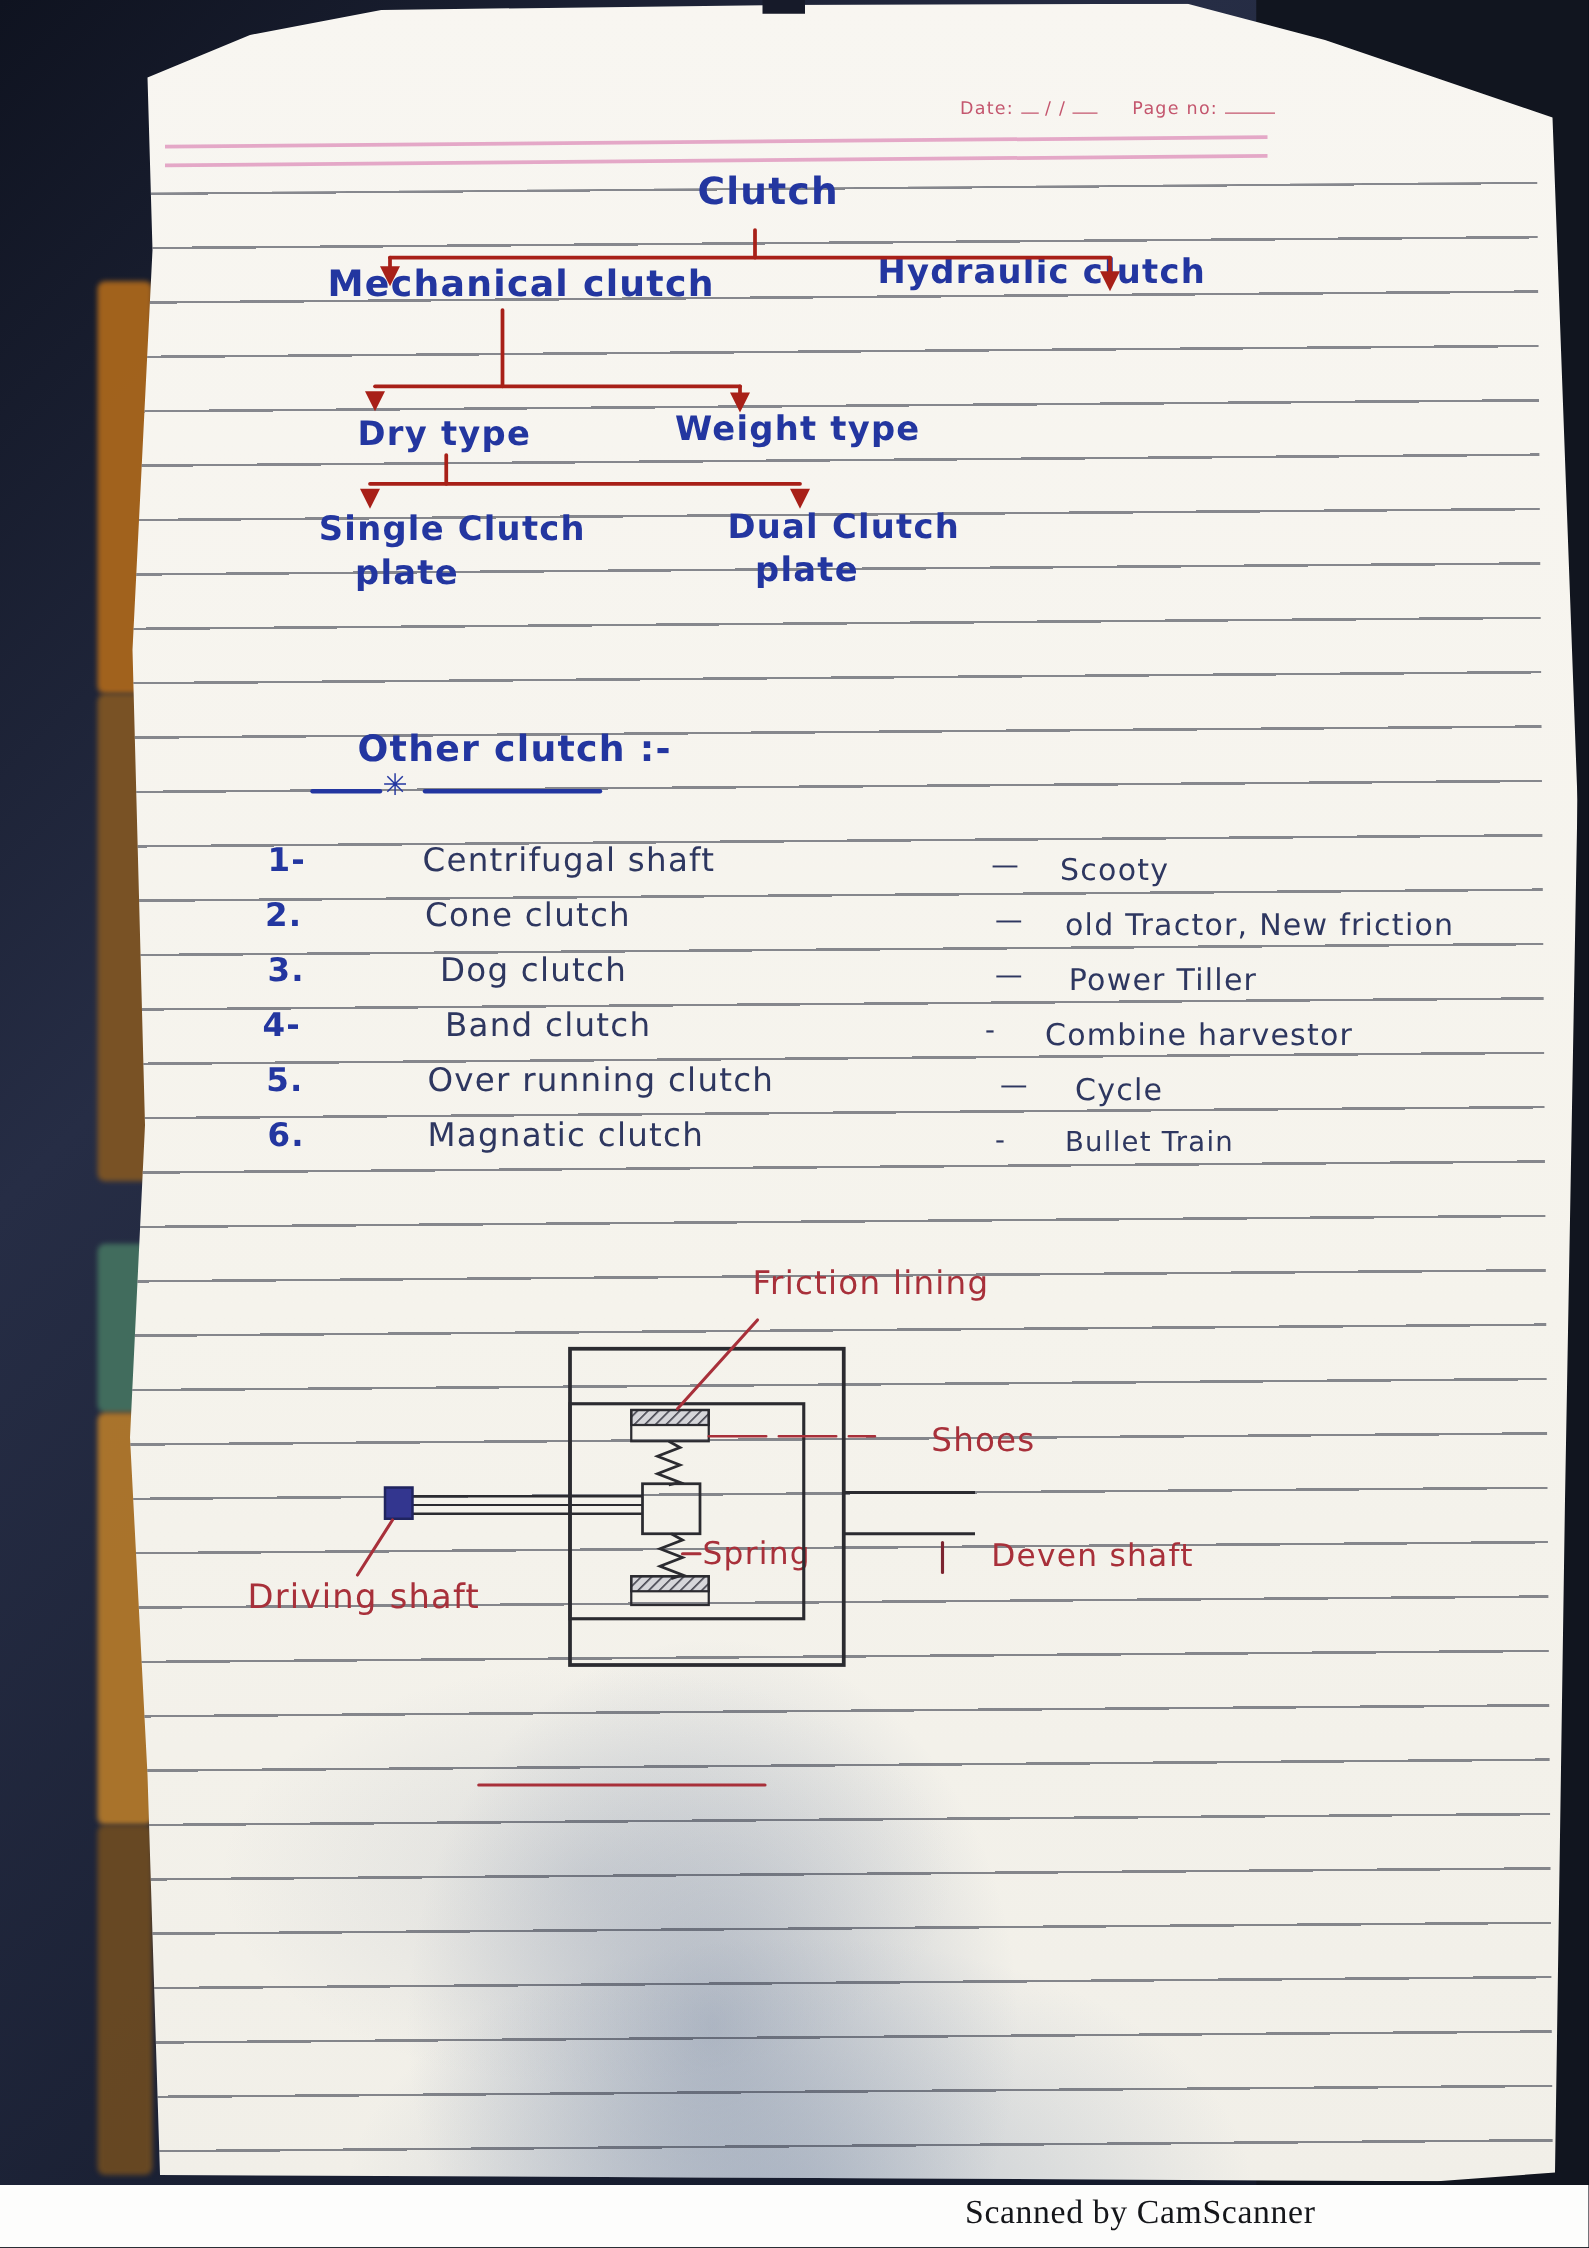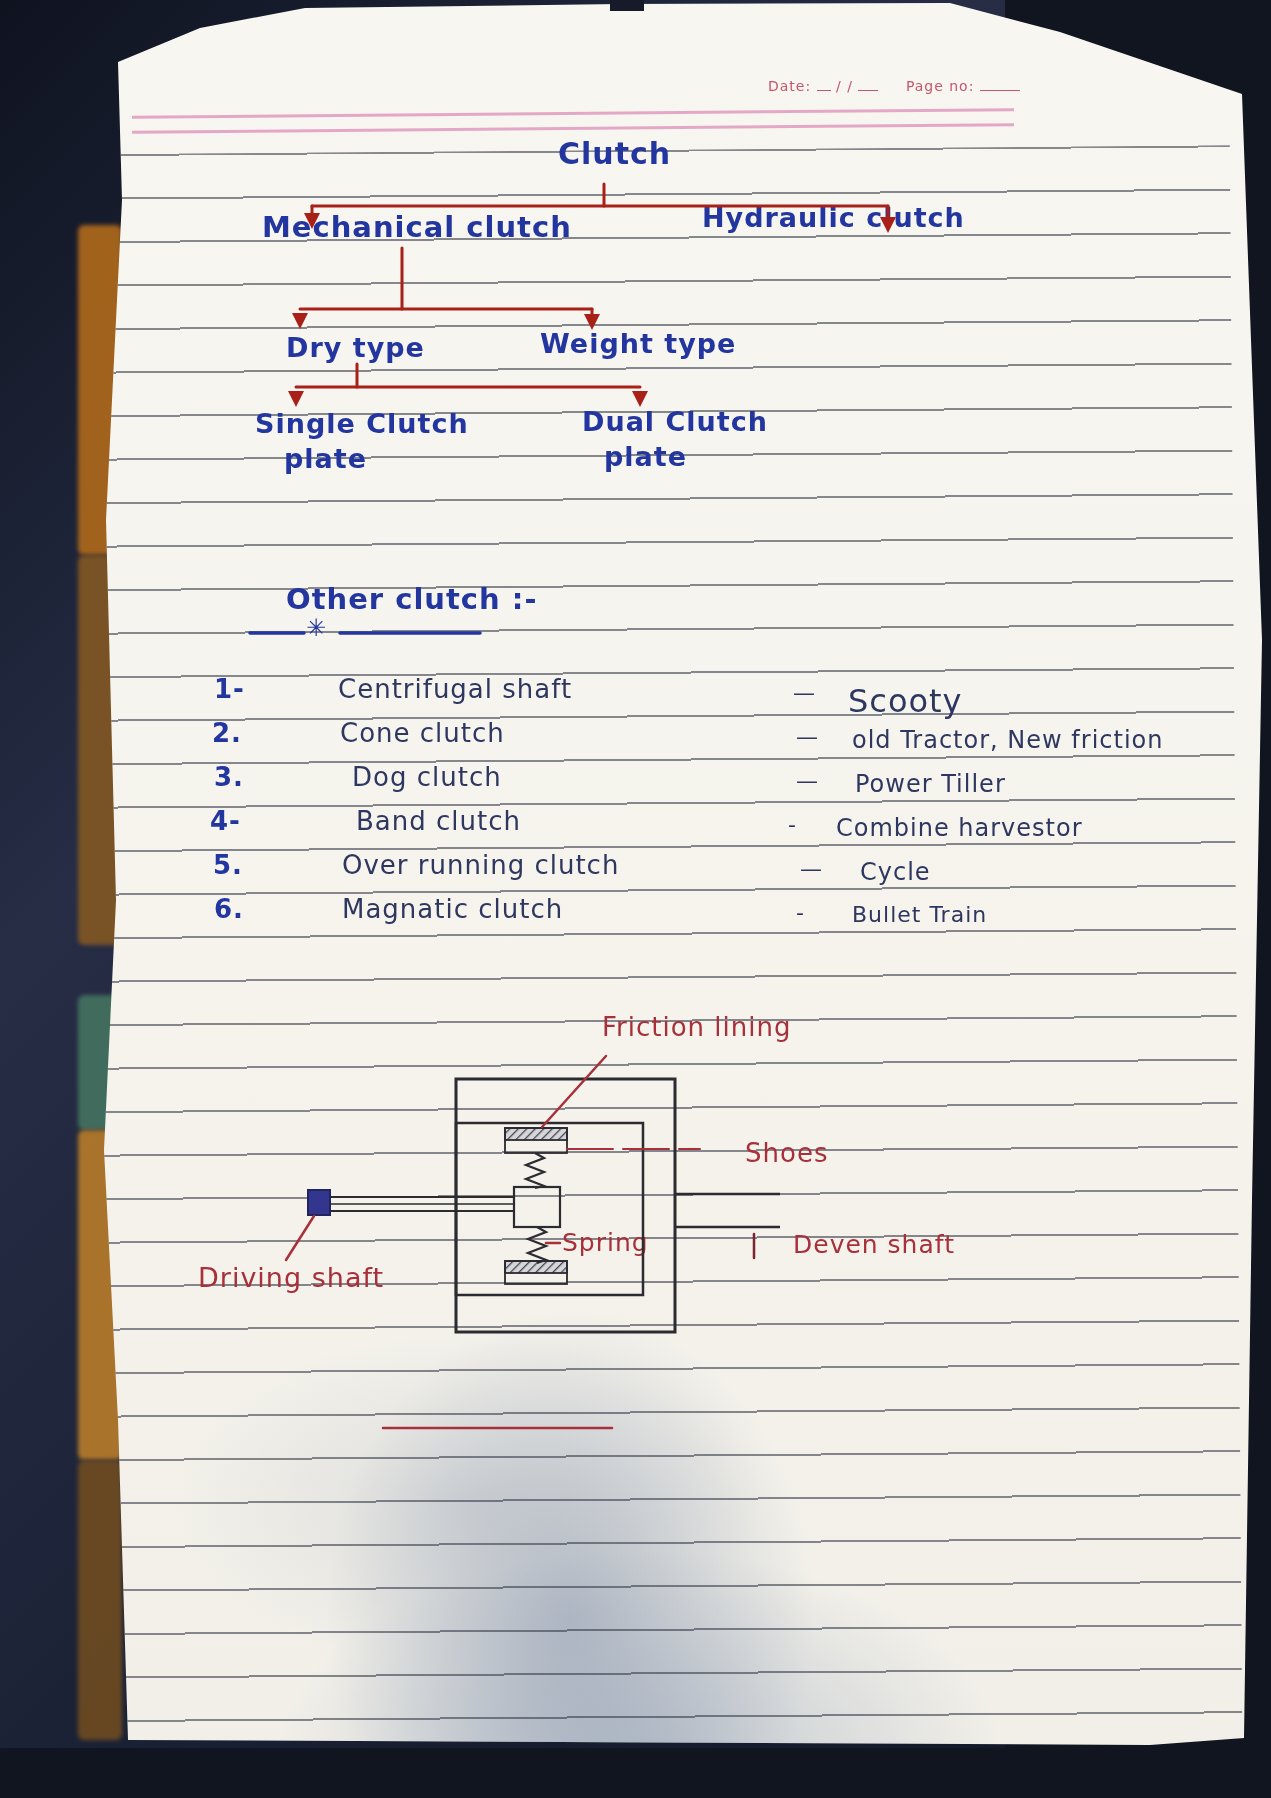--- a/index.html
+++ b/index.html
@@ -74,21 +74,21 @@
       <div class="hw blue" style="left:604px;top:441px;font-size:27px;">plate</div>
 
       <div class="hw blue" style="left:286px;top:582px;font-size:29px;font-weight:700;">Other clutch :-</div>
       <div class="hw blue" style="left:306px;top:614px;font-size:24px;">✳</div>
 
       <div>
         <div class="hw" style="left:0;top:674px;width:1271px;">
           <span class="hw blue" style="left:214px;top:0;font-size:26px;">1-</span>
           <span class="hw ink" style="left:338px;top:0;font-size:26px;">Centrifugal shaft</span>
           <span class="hw ink" style="left:793px;top:6px;font-size:22px;">—</span>
-          <span class="hw ink" style="left:848px;top:8px;font-size:32px;">Scooty</span>
+          <span class="hw ink" style="left:848px;top:8px;font-size:24px;">Scooty</span>
         </div>
         <div class="hw" style="left:0;top:718px;width:1271px;">
           <span class="hw blue" style="left:212px;top:0;font-size:26px;">2.</span>
           <span class="hw ink" style="left:340px;top:0;font-size:26px;">Cone clutch</span>
           <span class="hw ink" style="left:796px;top:6px;font-size:22px;">—</span>
           <span class="hw ink" style="left:852px;top:8px;font-size:24px;">old Tractor, New friction</span>
         </div>
         <div class="hw" style="left:0;top:762px;width:1271px;">
           <span class="hw blue" style="left:214px;top:0;font-size:26px;">3.</span>
           <span class="hw ink" style="left:352px;top:0;font-size:26px;">Dog clutch</span>
@@ -186,13 +186,16 @@
           <path d="M754 1234 V1258" stroke="#7c2430"></path>
           <path d="M314 1216 L286 1260"></path>
           <path d="M383 1428 H612"></path>
         </g>
       </svg>
     </div>
 
     <div class="notch"></div>
   </div>
 
+  <div id="footerstrip">
+    <div id="credit">Scanned by CamScanner</div>
+  </div>
 </div>
 
 </body></html>

